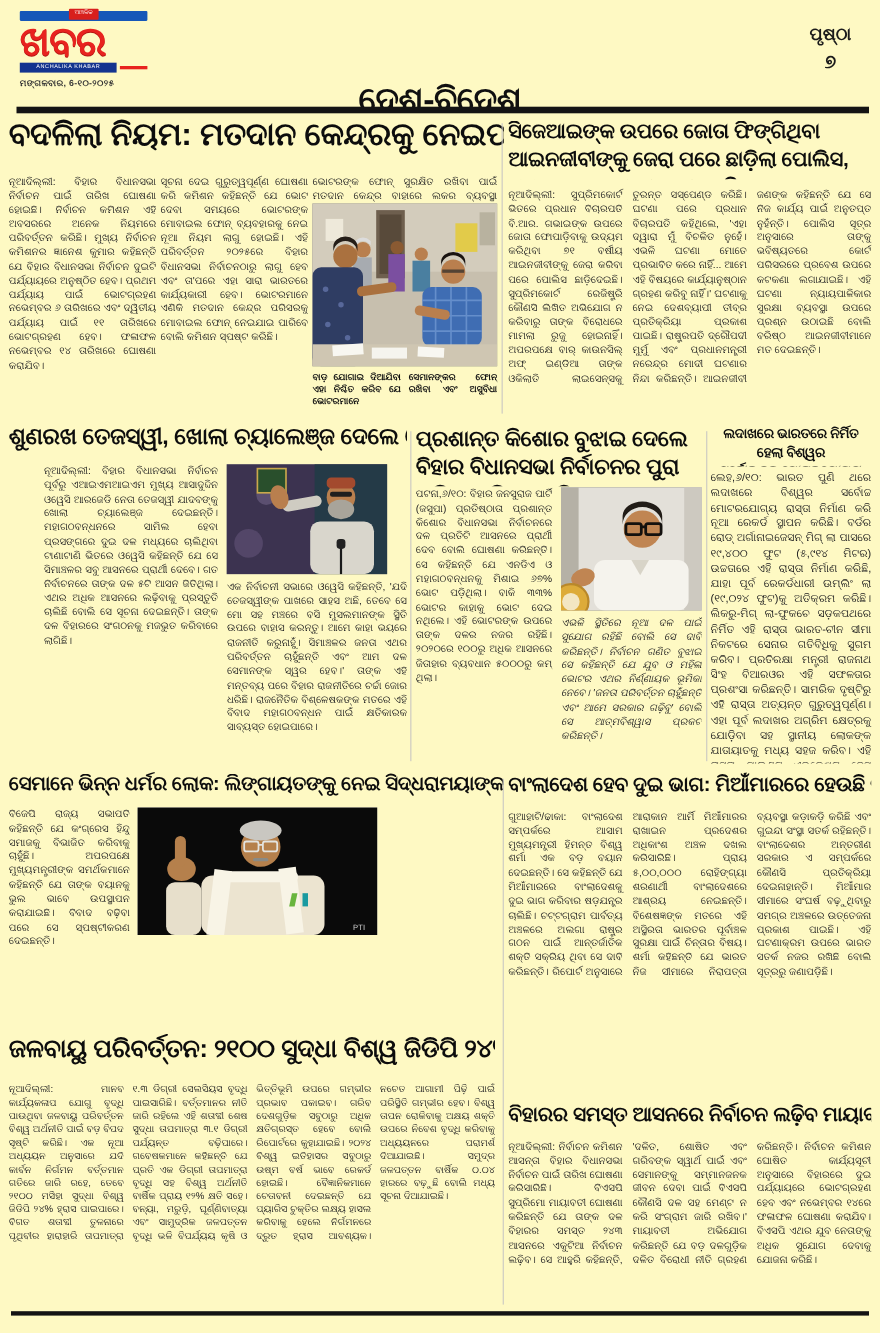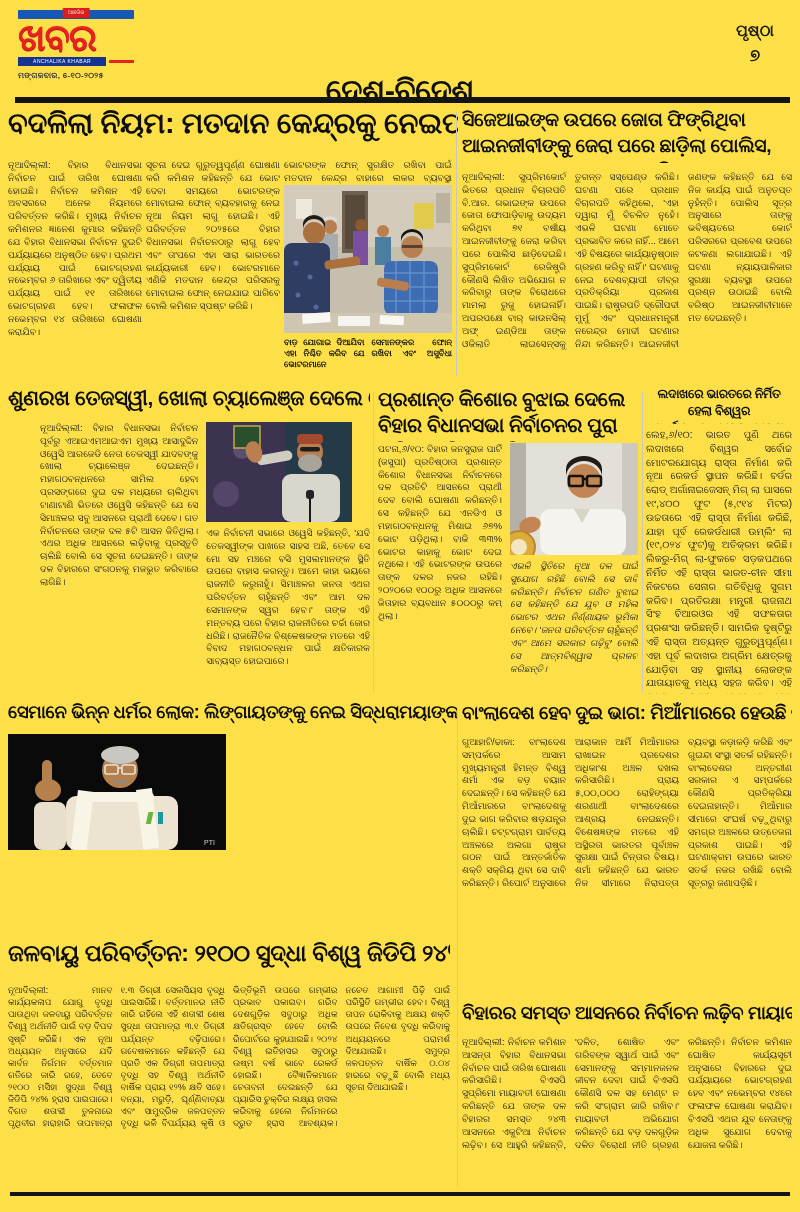--- a/index.html
+++ b/index.html
@@ -1,20 +1,20 @@
 <!DOCTYPE html>
 <html><head>
 <meta charset="utf-8">
 <style>
   * { box-sizing: border-box; margin: 0; padding: 0; }
   html,body { background:#e9e7e2; }
   body { font-family: "Liberation Sans", sans-serif; }
   #page {
     position: relative; width: 800px; height: 1212px; margin: 0 auto;
-    background: #fde047; color:#1b1b1b; overflow: hidden;
+    background: #fef9c3; color:#1b1b1b; overflow: hidden;
   }
   
   .logo-block { position:absolute; left:18px; top:10px; width:116px; }
   .logo-topbar { position:relative; height:9px; background:#1657b8; border-radius:1px; }
   .logo-toplabel { position:absolute; left:50%; top:-2px; transform:translateX(-50%);
     background:#d81f1c; color:#fff; font-size:5.5px; line-height:1; padding:2px 5px; border-radius:1px; white-space:nowrap;}
   .logo-word { color:#e8231f; font-weight:800; font-size:37px; line-height:1.02; letter-spacing:-1px;
     text-shadow: 0 1px 0 #b31512; white-space:nowrap; overflow:hidden; }
   .logo-botbar { display:flex; align-items:center; height:9px; }
   .logo-botbar .bar { flex:0 0 76%; background:#14348f; height:9px; color:#fff; font-size:5px;
@@ -236,20 +236,21 @@
     <div class="hl">
       <div>ଲଦାଖରେ ଭାରତରେ ନିର୍ମିତ ହେଲା ବିଶ୍ୱର</div>
       <div>ସର୍ବୋଚ୍ଚ ଛକ ମୋଟରଯୋଗ୍ୟ ରାସ୍ତା</div>
     </div>
     <div class="body-text">ଲେହ,୬/୧୦: ଭାରତ ପୁଣି ଥରେ ଲଦାଖରେ ବିଶ୍ୱର ସର୍ବୋଚ୍ଚ ମୋଟରଯୋଗ୍ୟ ରାସ୍ତା ନିର୍ମାଣ କରି ନୂଆ ରେକର୍ଡ ସ୍ଥାପନ କରିଛି। ବର୍ଡର ରୋଡ୍ ଅର୍ଗାନାଇଜେସନ୍ ମିଗ୍ ଲା ପାସରେ ୧୯,୪୦୦ ଫୁଟ (୫,୯୧୪ ମିଟର) ଉଚ୍ଚତାରେ ଏହି ରାସ୍ତା ନିର୍ମାଣ କରିଛି, ଯାହା ପୂର୍ବ ରେକର୍ଡଧାରୀ ଉମ୍ଲିଂ ଲା (୧୯,୦୨୪ ଫୁଟ)କୁ ଅତିକ୍ରମ କରିଛି। ଲିକରୁ-ମିଗ୍ ଲା-ଫୁକଚେ ସଡ଼କପଥରେ ନିର୍ମିତ ଏହି ରାସ୍ତା ଭାରତ-ଚୀନ ସୀମା ନିକଟରେ ସେନାର ଗତିବିଧିକୁ ସୁଗମ କରିବ। ପ୍ରତିରକ୍ଷା ମନ୍ତ୍ରୀ ରାଜନାଥ ସିଂହ ବିଆରଓର ଏହି ସଫଳତାର ପ୍ରଶଂସା କରିଛନ୍ତି। ସାମରିକ ଦୃଷ୍ଟିରୁ ଏହି ରାସ୍ତା ଅତ୍ୟନ୍ତ ଗୁରୁତ୍ୱପୂର୍ଣ୍ଣ। ଏହା ପୂର୍ବ ଲଦାଖର ଅଗ୍ରିମ କ୍ଷେତ୍ରକୁ ଯୋଡ଼ିବା ସହ ସ୍ଥାନୀୟ ଲୋକଙ୍କ ଯାତାୟାତକୁ ମଧ୍ୟ ସହଜ କରିବ। ଏହି ରାସ୍ତା ମାଉଣ୍ଟ ଏଭରେଷ୍ଟ ବେସ୍ କ୍ୟାମ୍ପ (୧୭,୫୯୮ ଫୁଟ)ଠାରୁ ଯଥେଷ୍ଟ ଉଚ୍ଚରେ ଅବସ୍ଥିତ। ଶୀତଦିନେ ବରଫାବୃତ ରହୁଥିବା ଏହି ଅଞ୍ଚଳରେ ନିର୍ମାଣ କାର୍ଯ୍ୟ ଅତି କଠିନ ଥିଲା ବୋଲି ବିଆରଓ କହିଛି।</div>
   </div>
 
   <div class="article" id="c1">
     <div class="hl hl-1line">ସେମାନେ ଭିନ୍ନ ଧର୍ମର ଲୋକ: ଲିଙ୍ଗାୟତଙ୍କୁ ନେଇ ସିଦ୍ଧରାମୟାଙ୍କ ମନ୍ତବ୍ୟ ଯୋଗୁ କର୍ଣ୍ଣାଟକ ରାଜନୀତିରେ ଝଡ଼</div>
     <div class="cols">
+      <div class="c2 body-text">ବିଜେପି ରାଜ୍ୟ ସଭାପତି କହିଛନ୍ତି ଯେ କଂଗ୍ରେସ ହିନ୍ଦୁ ସମାଜକୁ ବିଭାଜିତ କରିବାକୁ ଚାହୁଁଛି। ଅପରପକ୍ଷେ ମୁଖ୍ୟମନ୍ତ୍ରୀଙ୍କ ସମର୍ଥକମାନେ କହିଛନ୍ତି ଯେ ତାଙ୍କ ବୟାନକୁ ଭୁଲ ଭାବେ ଉପସ୍ଥାପନ କରାଯାଇଛି। ବିବାଦ ବଢ଼ିବା ପରେ ସେ ସ୍ପଷ୍ଟୀକରଣ ଦେଇଛନ୍ତି।</div>
       <div class="c3">
         <svg class="photo-frame" width="218" height="116" viewBox="0 0 218 116">
           <rect width="218" height="116" fill="#0a0a0a"></rect>
           <rect x="58" y="62" width="112" height="54" rx="10" fill="#ece4d0"></rect>
           <rect x="26" y="68" width="32" height="48" rx="8" fill="#e7dfcb"></rect>
           <rect x="70" y="56" width="16" height="60" fill="#f8f4e6" transform="rotate(7 70 56)"></rect>
           <rect x="128" y="56" width="16" height="60" fill="#f8f4e6" transform="rotate(-7 128 56)"></rect>
           <rect x="72" y="58" width="74" height="10" rx="5" fill="#f8f4e6"></rect>
           <circle cx="112" cy="36" r="18" fill="#b5804c"></circle>
           <ellipse cx="112" cy="21" rx="19" ry="9" fill="#c9c7c1"></ellipse>

